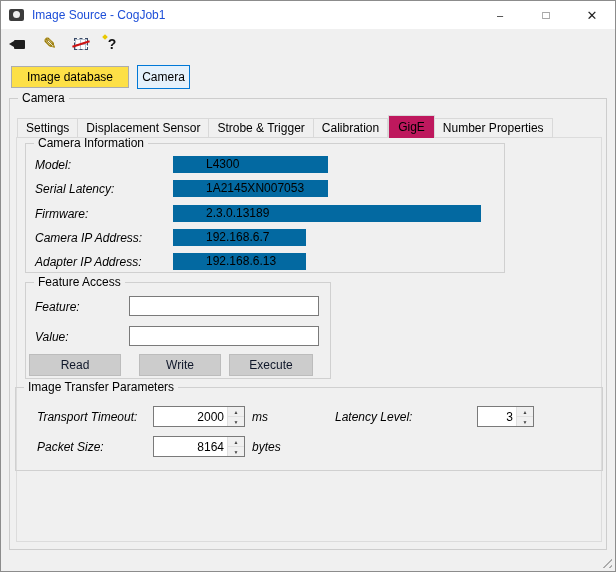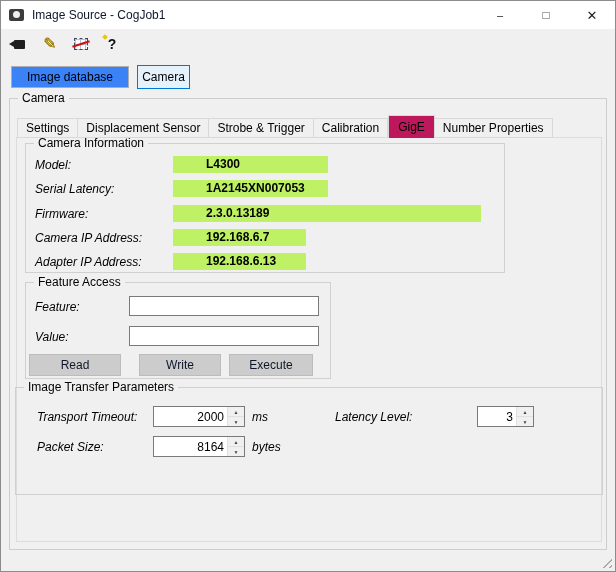--- a/index.html
+++ b/index.html
@@ -5,61 +5,61 @@
   html,body{margin:0;padding:0;background:#d8d8d8;}
   .window{
     position:relative;width:616px;height:572px;box-sizing:border-box;
     background:#f0f0f0;border:1px solid #8c8c8c;overflow:hidden;
     font-family:"Liberation Sans",sans-serif;font-size:12px;color:#000;
   }
   
   .titlebar{position:absolute;top:0;left:0;right:0;height:28px;background:#ffffff;display:flex;align-items:center;}
   .titlebar-icon{width:15px;height:12px;margin-left:8px;background:#3c3c3c;border-radius:2px;position:relative;flex:0 0 auto;}
   .titlebar-icon::after{content:"";position:absolute;left:4px;top:2px;width:7px;height:7px;border-radius:50%;background:#f0f0f0;}
-  .titlebar-title{margin-left:8px;font-size:12px;color:#0f172a;white-space:nowrap;}
+  .titlebar-title{margin-left:8px;font-size:12px;color:#1d4ed8;white-space:nowrap;}
   .win-controls{margin-left:auto;display:flex;height:100%;}
   .win-btn{width:46px;height:100%;display:flex;align-items:center;justify-content:center;color:#222;font-size:11px;cursor:default;}
   .win-btn.maxim{font-size:12px;color:#555;}
   .win-btn.close{font-size:13px;}
   
   .toolbar{position:absolute;top:28px;left:0;right:0;height:30px;display:flex;align-items:center;gap:11px;padding-left:8px;}
   .tb-icon{width:20px;height:20px;display:flex;align-items:center;justify-content:center;position:relative;}
   .cam-shape{width:11px;height:9px;background:#1d1d1d;position:relative;border-radius:1px;}
   .cam-shape::before{content:"";position:absolute;left:-5px;top:1px;border-right:5px solid #1d1d1d;border-top:3px solid transparent;border-bottom:3px solid transparent;}
   .pencil-glyph{font-size:16px;color:#8a6d00;text-shadow:0 0 0 #c79f00;transform:rotate(0deg);line-height:1;}
   .grid-shape{width:14px;height:12px;border:1px dashed #3a4a66;background:
       linear-gradient(#b7c0cc 1px,transparent 1px) 0 0/5px 5px,
       linear-gradient(90deg,#b7c0cc 1px,transparent 1px) 0 0/5px 5px,#fdfdfd;position:relative;box-sizing:border-box;}
   .grid-shape::after{content:"";position:absolute;left:-3px;top:4px;width:18px;height:2px;background:#cc1111;transform:rotate(-18deg);}
   .help-glyph{font-size:14px;font-weight:bold;color:#111;line-height:1;}
   .help-glyph::before{content:"";position:absolute;left:1px;top:1px;width:4px;height:4px;background:#e8c800;transform:rotate(45deg);}
   
   .btn{box-sizing:border-box;text-align:center;cursor:default;}
-  .btn-imgdb{position:absolute;left:10px;top:65px;width:118px;height:22px;line-height:20px;background:#3b82f6;border:1px solid #adadad;}
+  .btn-imgdb{position:absolute;left:10px;top:65px;width:118px;height:22px;line-height:20px;background:#fde047;border:1px solid #adadad;}
   .btn-camera{position:absolute;left:136px;top:64px;width:53px;height:24px;line-height:22px;background:#e5f1fb;border:1px solid #0078d7;}
   
   .groupbox{position:absolute;border:1px solid #d0d0d0;box-sizing:border-box;}
   .gb-label{position:absolute;top:-8px;left:8px;background:#f0f0f0;padding:0 4px;white-space:nowrap;}
   .camera-gb{left:8px;top:97px;width:598px;height:452px;border-color:#cdcdcd;}
   
   .tabstrip{position:absolute;left:16px;top:114px;height:23px;display:flex;align-items:flex-end;z-index:3;}
   .tab{height:20px;padding:0 8px;display:flex;align-items:center;background:#f0f0f0;border:1px solid #d9d9d9;border-left:none;white-space:nowrap;cursor:default;box-sizing:border-box;}
   .tab:first-child{border-left:1px solid #d9d9d9;}
   .tab.active{height:23px;background:#be185d;border:1px solid #d9d9d9;border-bottom:none;position:relative;z-index:4;padding:0 9px;}
   .tabpanel{position:absolute;left:15px;top:136px;width:586px;height:405px;border:1px solid #dcdcdc;background:#f0f0f0;box-sizing:border-box;}
   
   .info-gb{left:24px;top:142px;width:480px;height:130px;}
   .label{position:absolute;white-space:nowrap;font-style:italic;}
-  .value-field{position:absolute;height:17px;background:#bef264;line-height:17px;padding-left:33px;box-sizing:border-box;overflow:hidden;white-space:nowrap;font-weight:bold;}
+  .value-field{position:absolute;height:17px;background:#0369a1;line-height:17px;padding-left:33px;box-sizing:border-box;overflow:hidden;white-space:nowrap;}
   
   .feat-gb{left:24px;top:281px;width:306px;height:97px;}
   .text-input{position:absolute;height:20px;border:1px solid #7a7a7a;background:#fff;box-sizing:border-box;font:12px "Liberation Sans",sans-serif;padding:0 4px;outline:none;}
   .btn-disabled{position:absolute;height:22px;background:#cccccc;border:1px solid #bcbcbc;color:#0f172a;line-height:20px;}
   
-  .xfer-gb{left:14px;top:386px;width:588px;height:108px;}
+  .xfer-gb{left:14px;top:386px;width:588px;height:84px;}
   .spin{position:absolute;display:flex;border:1px solid #7a7a7a;background:#fff;box-sizing:border-box;height:21px;}
   .spin-input{flex:1;min-width:0;border:none;outline:none;background:#fff;text-align:right;padding:0 3px;font:12px "Liberation Sans",sans-serif;}
   .spin-arrows{width:16px;display:flex;flex-direction:column;border-left:1px solid #e0e0e0;flex:0 0 auto;}
   .spin-up,.spin-down{flex:1;display:flex;align-items:center;justify-content:center;font-size:5px;color:#444;background:#f0f0f0;cursor:default;}
   .spin-up{border-bottom:1px solid #e0e0e0;}
   
   .resize-grip{position:absolute;right:3px;bottom:3px;width:13px;height:13px;
     background:repeating-linear-gradient(135deg,#ababab 0 1px,transparent 1px 4px);
     clip-path:polygon(100% 0,100% 100%,0 100%);}
 </style>

